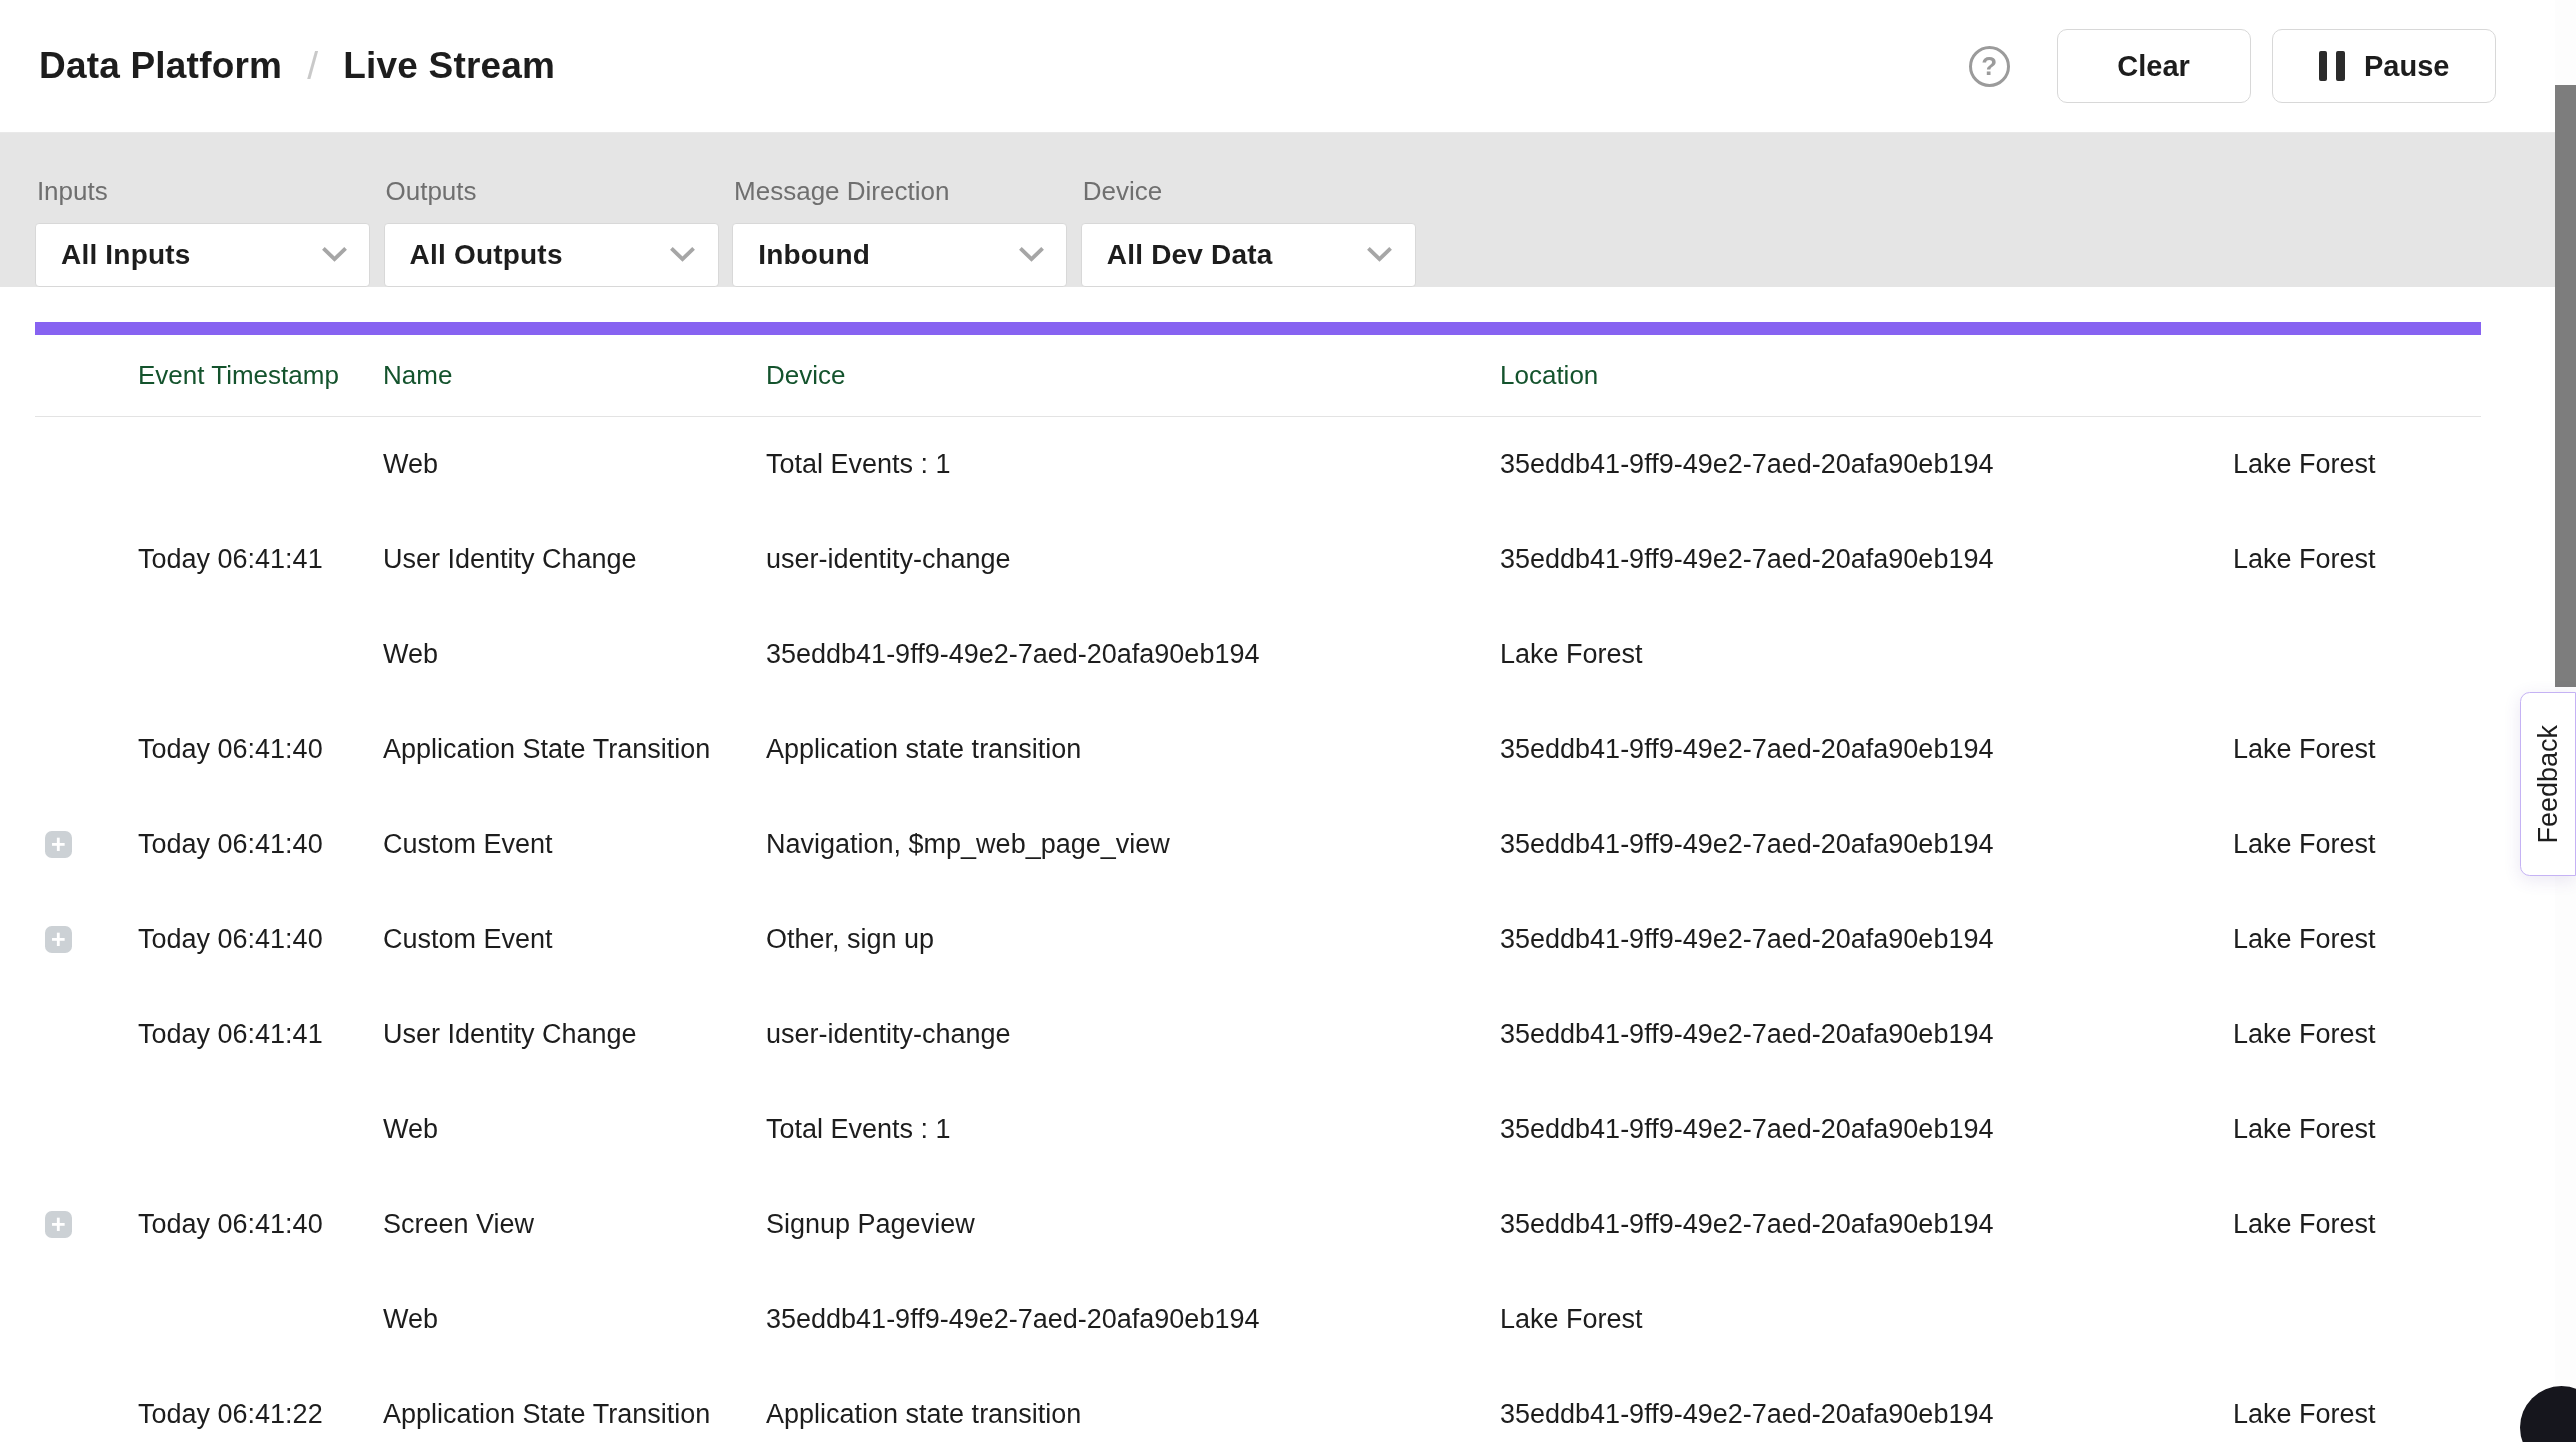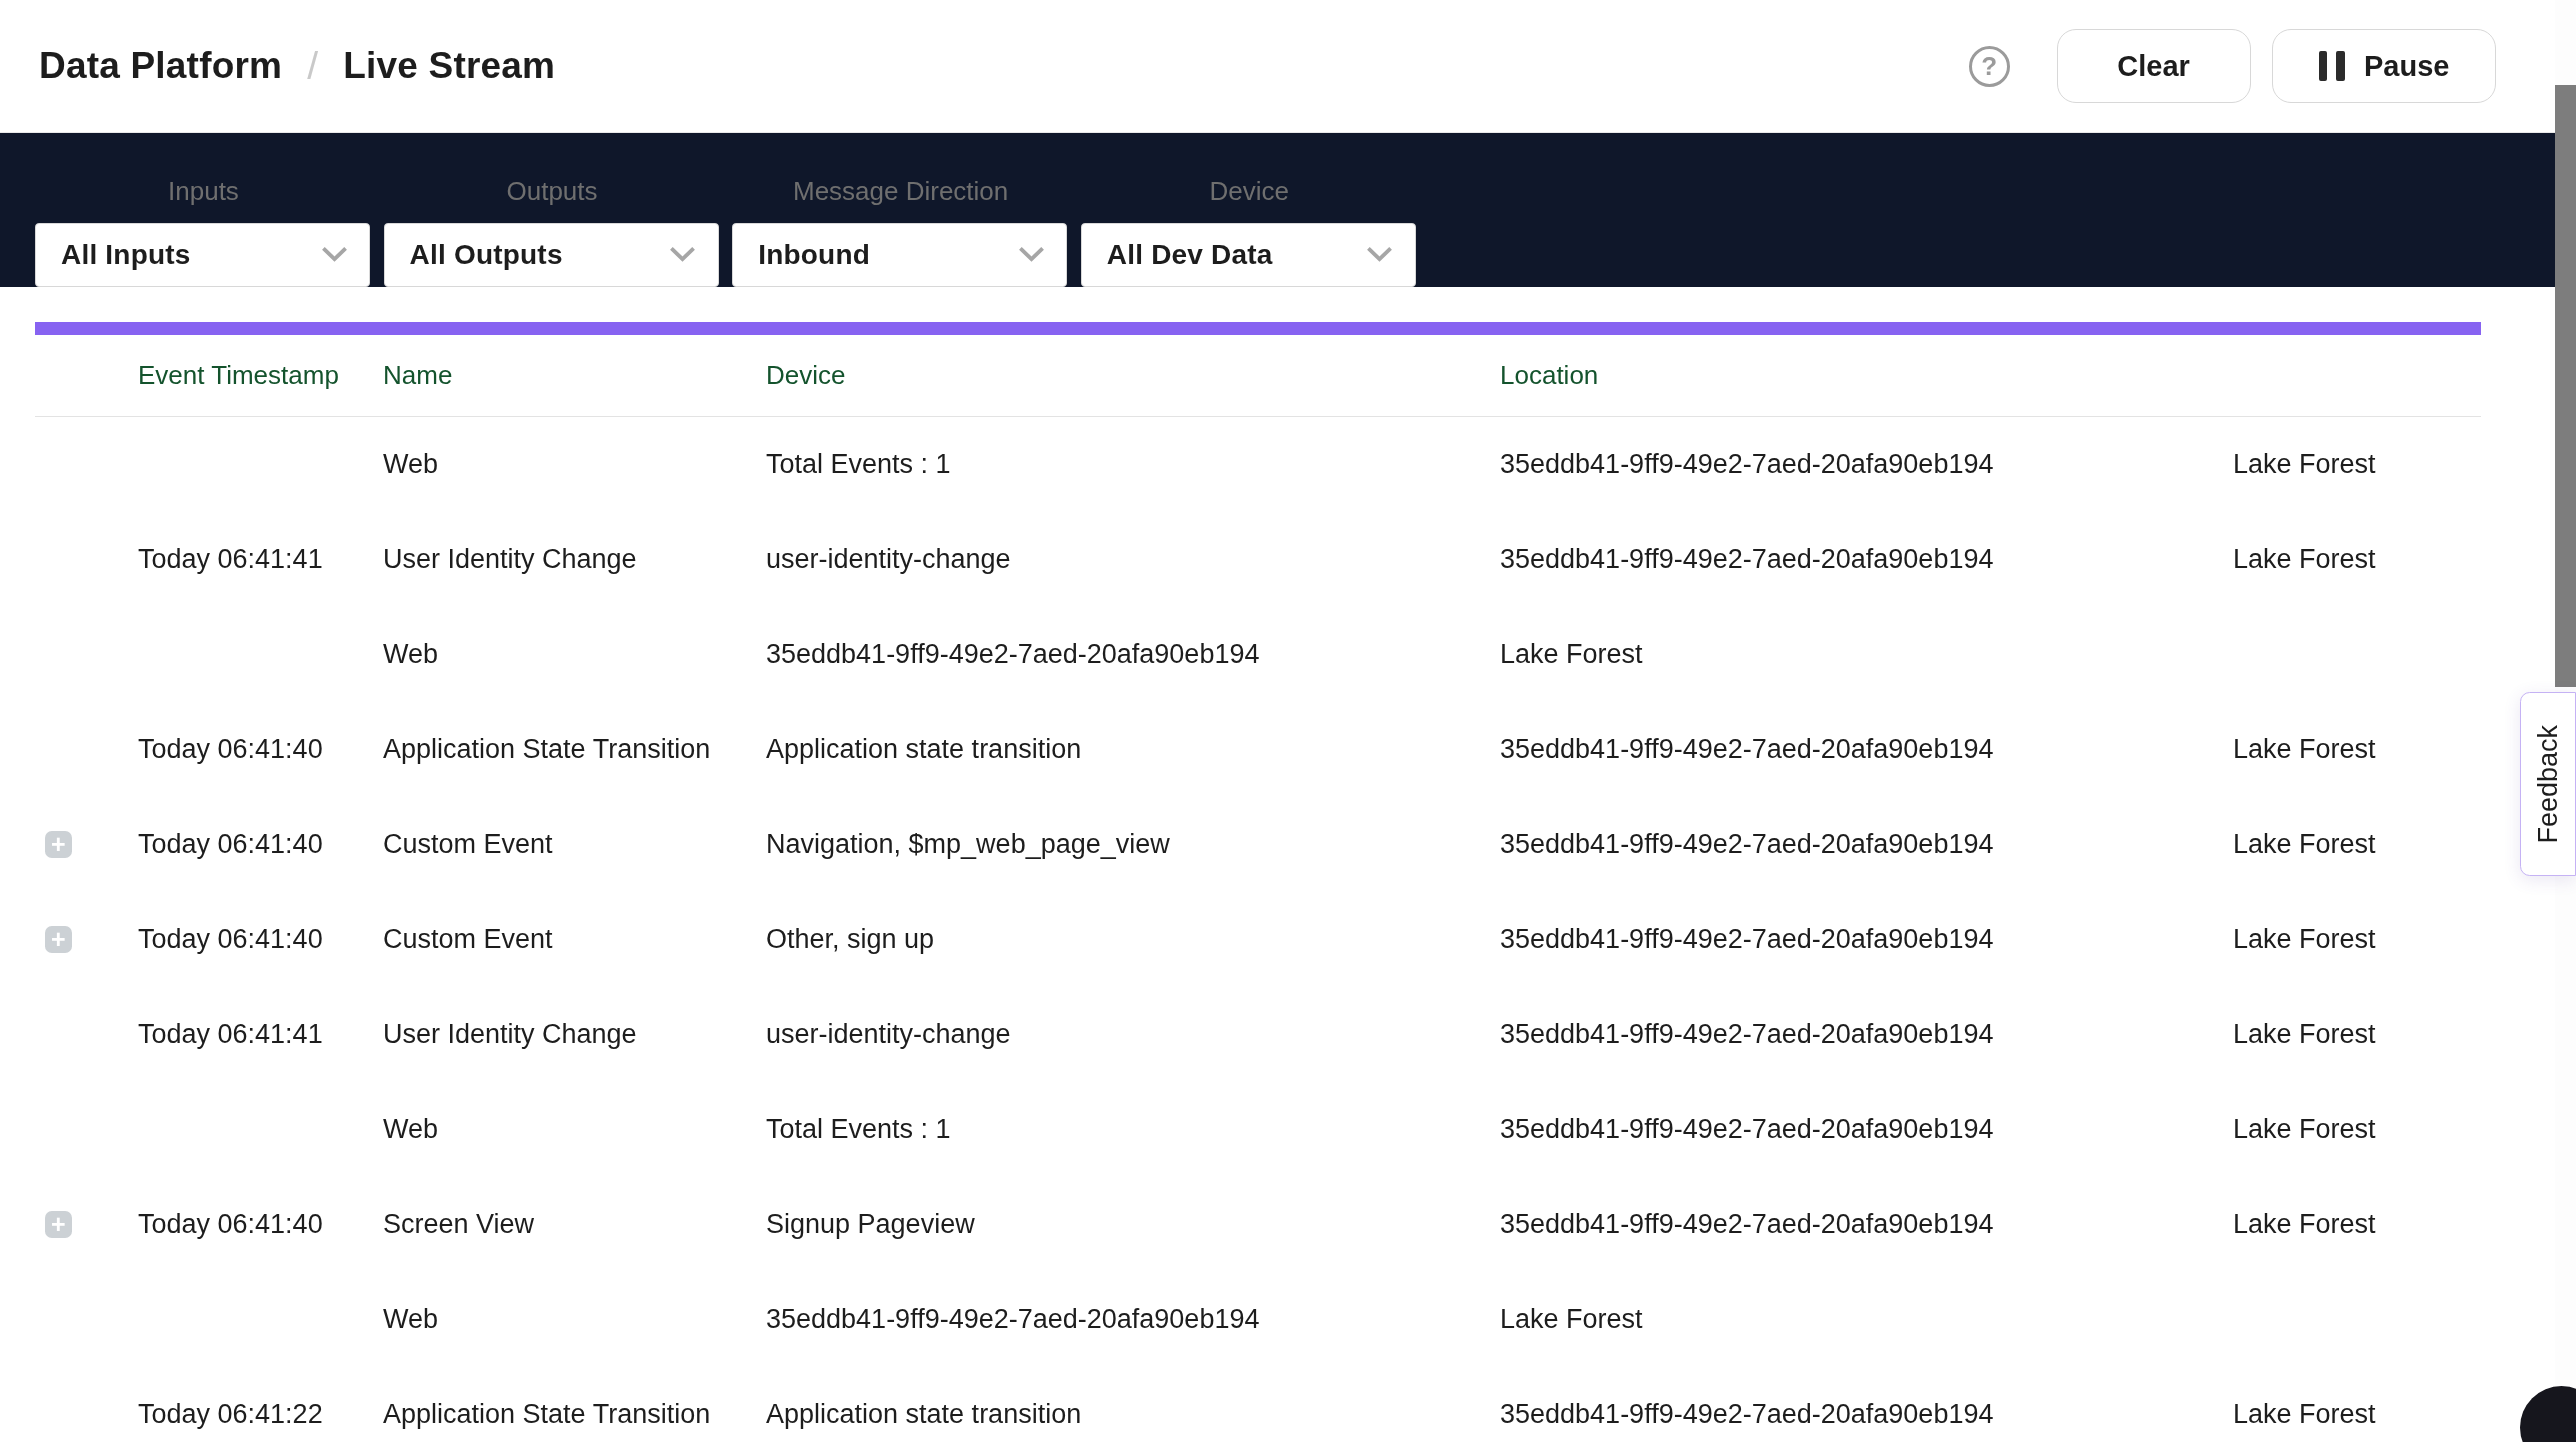--- a/index.html
+++ b/index.html
@@ -9,31 +9,31 @@
   
   .topbar { height: 133px; border-bottom: 1.9px solid #e9e9e9; display: flex;
     align-items: center; justify-content: space-between; padding: 0 80px 0 39px; background: #fff; }
   .breadcrumb { display: flex; align-items: center; font-size: 37px; font-weight: 600; letter-spacing: 0.2px; }
   .breadcrumb .sep { color: #c9c9c9; font-weight: 300; margin: 0 25px; font-size: 39px; }
   .breadcrumb .root { cursor: pointer; }
   .actions { display: flex; align-items: center; }
   .help { width: 41px; height: 41px; border: 3.9px solid #9b9b9b; border-radius: 50%;
     color: #9b9b9b; font-size: 26px; font-weight: 700; display: flex; align-items: center;
     justify-content: center; margin-right: 47px; cursor: pointer; }
-  .btn { background: #fff; border: 1.9px solid #d8d8d8; border-radius: 19px; height: 74px;
+  .btn { background: #fff; border: 1.9px solid #d8d8d8; border-radius: 10px; height: 74px;
     font-family: inherit; font-size: 29px; font-weight: 700; color: #1d1d1d;
     display: flex; align-items: center; justify-content: center; cursor: pointer; }
   .btn.clear { width: 194px; margin-right: 21.4px; }
   .btn.pause { width: 224px; }
   .pause-ico { display: inline-flex; margin-right: 19.4px; }
   .pause-ico i { display: block; width: 8.7px; height: 30px; background: #2b2b2b; border-radius: 1.9px; }
   .pause-ico i + i { margin-left: 8.7px; }
 
   
-  .filters { display: flex; gap: 13.6px; padding: 43px 0 0 35px; background: #0f172a; text-align: center; }
+  .filters { display: flex; gap: 13.6px; padding: 43px 0 0 35px; background: #e5e5e5; }
   .filter { width: 335px; }
   .filter .flabel { font-size: 26px; color: #6f6f6f; padding-left: 1.9px; }
   .fselect { margin-top: 15.5px; height: 64px; border: 1.9px solid #d8d8d8; border-radius: 3.9px;
     background: #fff; display: flex; align-items: center; justify-content: space-between;
     padding: 0 21.4px 0 25px; cursor: pointer; }
   .fselect .fvalue { font-size: 28px; font-weight: 700; letter-spacing: 0.2px; }
 
   
   .accent-bar { margin: 35px 0 0 35px; width: 2446px; height: 13.6px; }
 

